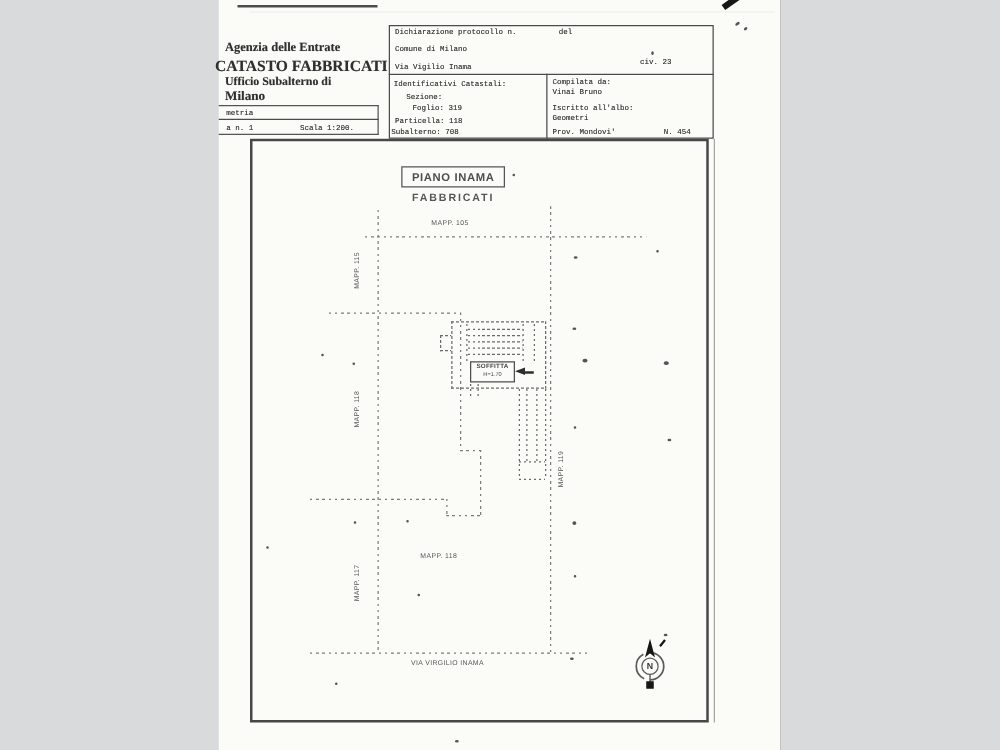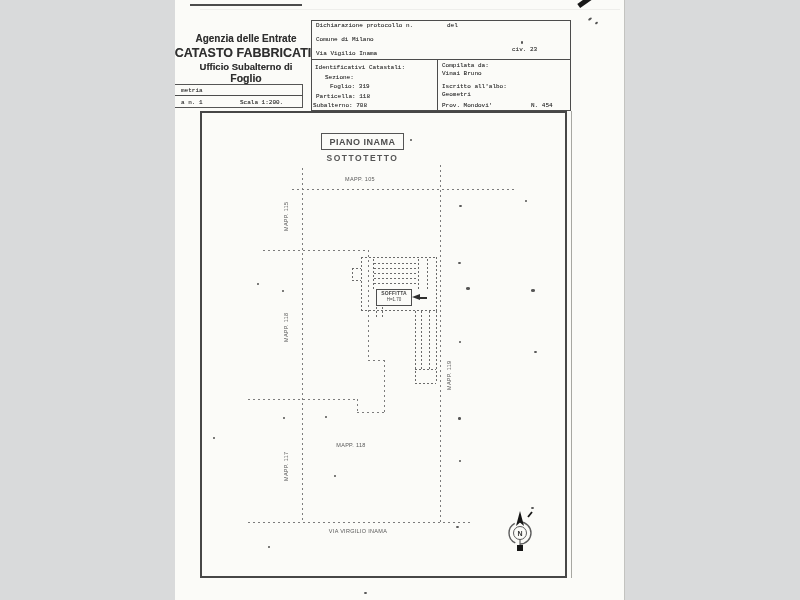--- a/index.html
+++ b/index.html
@@ -4,22 +4,22 @@
 <style>
   * { margin:0; padding:0; box-sizing:border-box; }
   html,body { width:800px; height:600px; overflow:hidden; }
   body { position:relative; background:#d9dadb; font-family:"Liberation Sans", sans-serif; }
   .abs { position:absolute; }
   .paper { position:absolute; left:175px; top:0; width:450px; height:600px;
            background:#fbfbf8; border-right:1px solid #c3c3c0; }
   .mono { position:absolute; font-family:"Liberation Mono","DejaVu Sans Mono",monospace;
           font-size:6px; line-height:7px; color:#3a3a3a; white-space:pre;
           text-shadow:0 0 .4px rgba(40,40,40,.55); }
-  .agency { position:absolute; text-align:center; color:#2f2f2f;
-            font-family:Liberation Sans, sans-serif; font-weight:bold;
+  .agency { position:absolute; color:#2f2f2f;
+            font-family:Liberation Serif, serif; font-weight:bold;
             text-shadow:0 0 .6px rgba(30,30,30,.4); }
   .box { position:absolute; border:1px solid #4c4c4c; }
   .line { position:absolute; background:#4c4c4c; }
   .dlh { position:absolute; height:1px;
          background-image:repeating-linear-gradient(to right,#7c7c7c 0 2px,transparent 2px 5px); }
   .dlv { position:absolute; width:1px;
          background-image:repeating-linear-gradient(to bottom,#7c7c7c 0 2px,transparent 2px 5px); }
   .dense { background-image:repeating-linear-gradient(to right,#6b6b6b 0 2px,transparent 2px 4px); }
   .vdense { background-image:repeating-linear-gradient(to bottom,#6b6b6b 0 2px,transparent 2px 4px); }
   .maplbl { position:absolute; font-size:5.5px; letter-spacing:.3px; color:#575757;
@@ -50,21 +50,21 @@
 <div class="paper"></div>
 <div class="abs" style="left:200px;top:9px;width:420px;height:1px;background:rgba(0,0,0,.05)"></div>
 <div class="corner-mark"></div>
 <div class="speck" style="left:588px;top:18px;width:4px;height:2px;transform:rotate(-35deg)"></div>
 <div class="speck" style="left:595px;top:22px;width:3px;height:2px;transform:rotate(-35deg)"></div>
 
 <div class="line" style="left:190px;top:4px;width:112px;height:2px"></div>
 <div class="agency" style="left:180px;top:33px;width:132px;font-size:10px">Agenzia delle Entrate</div>
 <div class="agency" style="left:172px;top:46px;width:142px;font-size:12.5px">CATASTO FABBRICATI</div>
 <div class="agency" style="left:180px;top:61px;width:132px;font-size:9.5px;font-weight:bold">Ufficio Subalterno di</div>
-<div class="agency" style="left:180px;top:72px;width:132px;font-size:10.5px">Foglio</div>
+<div class="agency" style="left:180px;top:72px;width:132px;font-size:10.5px">Milano</div>
 
 <div class="abs" style="left:175px;top:84px;width:128px;height:24px;border-top:1px solid #555;border-right:1px solid #555;border-bottom:1px solid #555"></div>
 <div class="line" style="left:175px;top:95px;width:128px;height:1px"></div>
 <div class="mono" style="left:181px;top:87px">metria</div>
 <div class="mono" style="left:181px;top:99px">a n. 1</div>
 <div class="mono" style="left:240px;top:99px">Scala 1:200.</div>
 
 <div class="box" style="left:311px;top:20px;width:260px;height:91px"></div>
 <div class="line" style="left:311px;top:59px;width:260px;height:1px"></div>
 <div class="line" style="left:437px;top:59px;width:1px;height:52px"></div>
@@ -89,21 +89,21 @@
 <div class="mono" style="left:442px;top:102px">Prov. Mondovi'</div>
 <div class="mono" style="left:531px;top:102px">N. 454</div>
 
 <div class="abs" style="left:200px;top:111px;width:367px;height:467px;border:2px solid #474747"></div>
 <div class="abs" style="left:571px;top:111px;width:1px;height:467px;background:#a7a7a2"></div>
 
 <div class="plan-title-box">
     <span>PIANO INAMA</span>
   </div>
 <div class="speck" style="left:410px;top:139px;width:2px;height:2px"></div>
-<div class="subtitle">SOTTOTETTO</div>
+<div class="subtitle">FABBRICATI</div>
 
 <div class="dlh" style="left:292px;top:189px;width:225px"></div>
 <div class="dlv" style="left:302px;top:168px;height:354px"></div>
 <div class="dlv" style="left:440px;top:165px;height:357px"></div>
 <div class="dlh" style="left:263px;top:250px;width:105px"></div>
 <div class="dlv" style="left:368px;top:250px;height:110px"></div>
 <div class="dlh" style="left:368px;top:360px;width:16px"></div>
 <div class="dlv" style="left:384px;top:360px;height:52px"></div>
 <div class="dlh" style="left:248px;top:399px;width:109px"></div>
 <div class="dlv" style="left:357px;top:399px;height:13px"></div>

